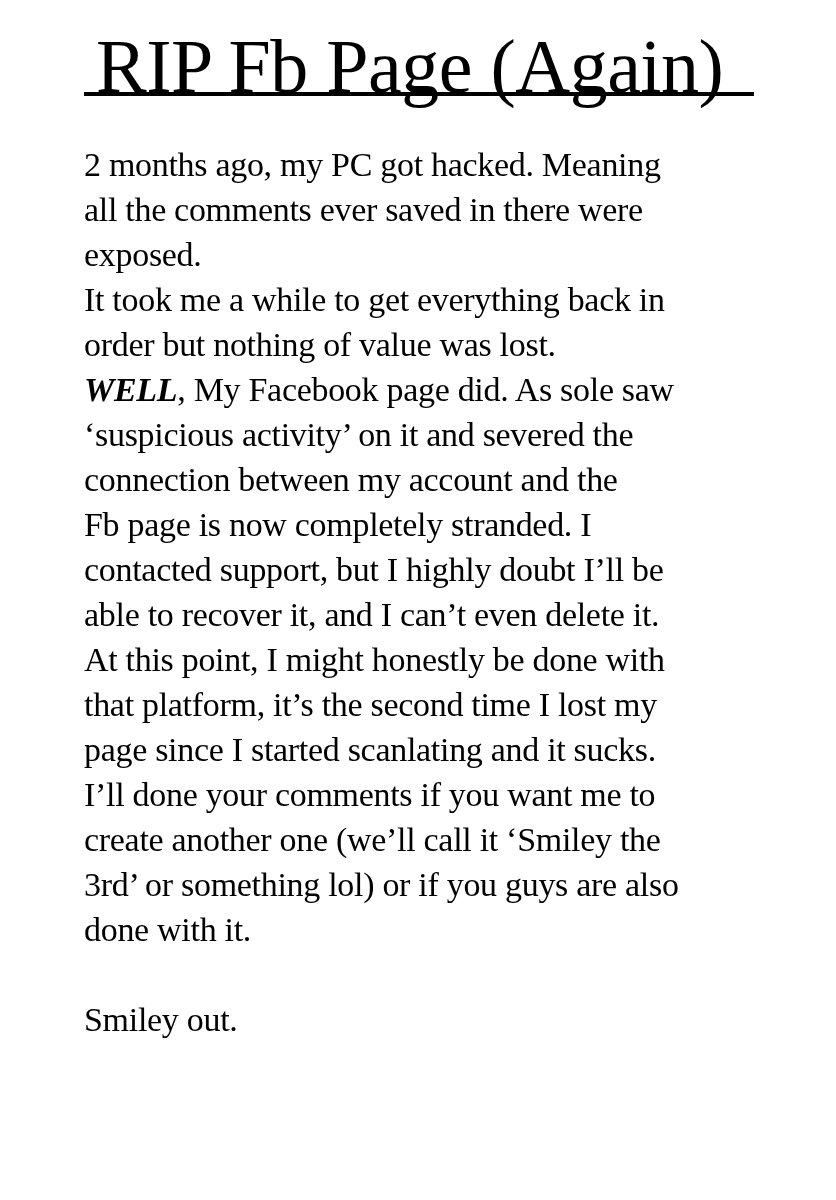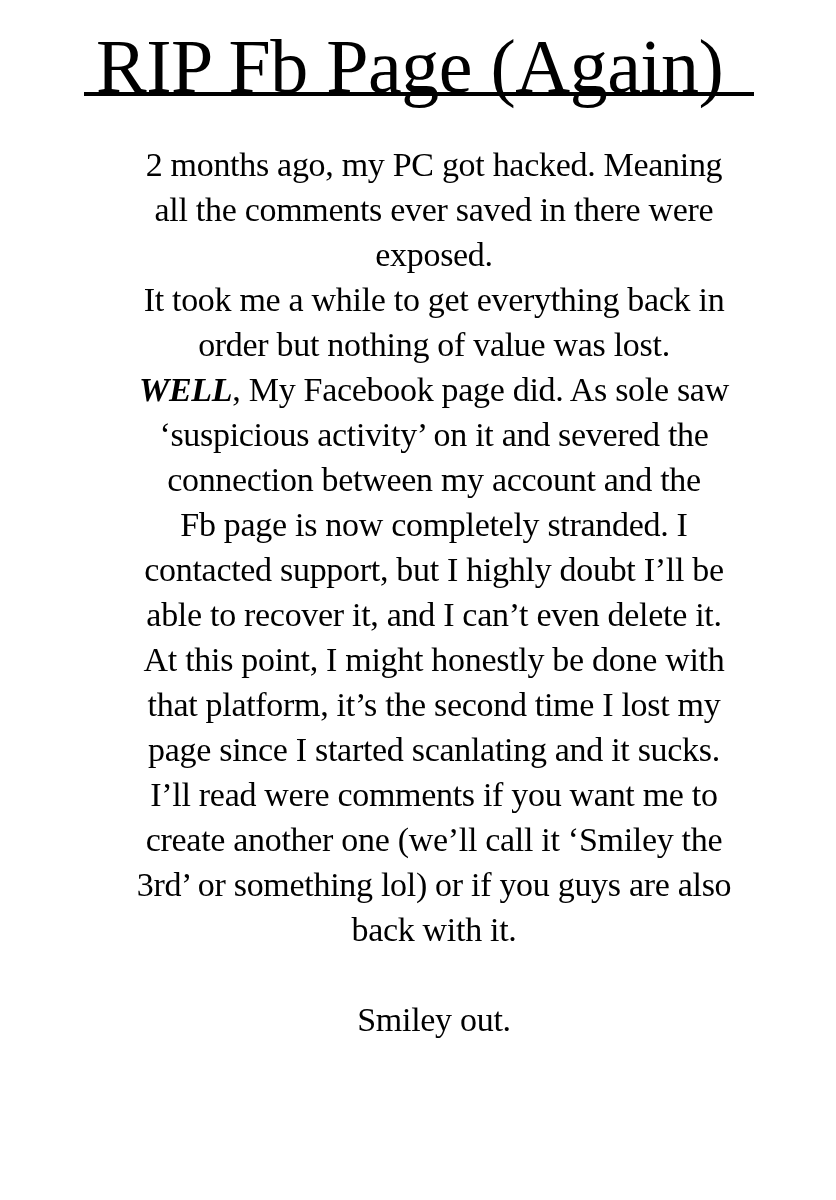--- a/index.html
+++ b/index.html
@@ -2,21 +2,21 @@
 <html><head>
 <meta charset="utf-8">
 <style>
   html, body { margin:0; padding:0; background:#ffffff; }
   body { width:836px; height:1200px; overflow:hidden; position:relative;
          font-family:"Liberation Serif", "DejaVu Serif", serif; color:#000; }
   .title { position:absolute; left:84px; top:14px; width:670px; margin:12px;
            font-weight:normal; font-size:76px; line-height:80px; letter-spacing:-0.5px;
            white-space:nowrap; }
   .rule { position:absolute; left:84px; top:92px; width:670px; height:4px; background:#000; }
-  .body { position:absolute; left:84px; top:142px; width:700px;text-align:center; }
+  .body { position:absolute; left:84px; top:142px; width:700px; }
   .line { font-size:34px; line-height:45px; white-space:nowrap; height:45px; letter-spacing:-0.3px; }
   .blank { height:45px; }
   .em { font-weight:bold; font-style:italic; }
 </style>
 </head>
 <body>
 
 <h1 class="title">RIP Fb Page (Again)</h1>
 <div class="rule"></div>
 
@@ -28,19 +28,19 @@
   <div class="line">order but nothing of value was lost.</div>
   <div class="line"><span class="em">WELL</span><span>, My Facebook page did. As sole saw</span></div>
   <div class="line">‘suspicious activity’ on it and severed the</div>
   <div class="line">connection between my account and the</div>
   <div class="line">Fb page is now completely stranded. I</div>
   <div class="line">contacted support, but I highly doubt I’ll be</div>
   <div class="line">able to recover it, and I can’t even delete it.</div>
   <div class="line">At this point, I might honestly be done with</div>
   <div class="line">that platform, it’s the second time I lost my</div>
   <div class="line">page since I started scanlating and it sucks.</div>
-  <div class="line">I’ll read were comments if you want me to</div>
+  <div class="line">I’ll done your comments if you want me to</div>
   <div class="line">create another one (we’ll call it ‘Smiley the</div>
   <div class="line">3rd’ or something lol) or if you guys are also</div>
-  <div class="line">back with it.</div>
+  <div class="line">done with it.</div>
   <div class="line blank"></div>
   <div class="line">Smiley out.</div>
 </div>
 
 </body></html>

